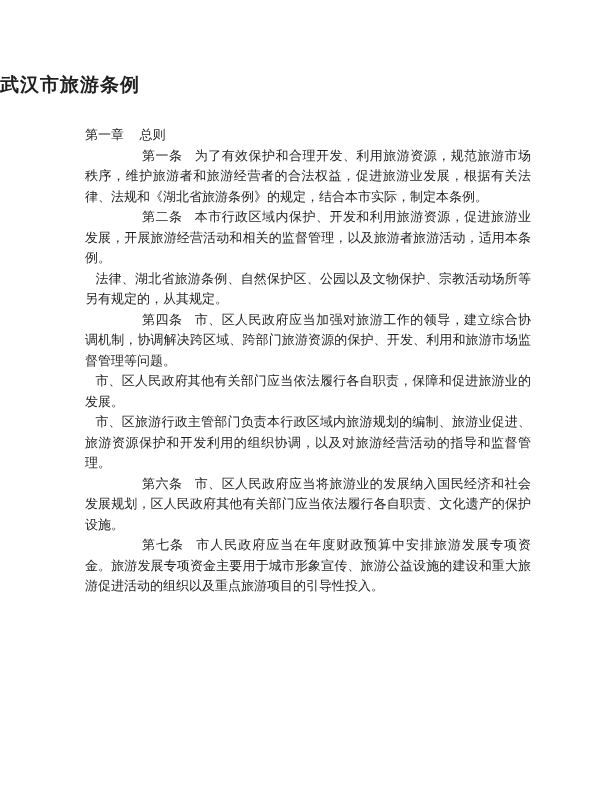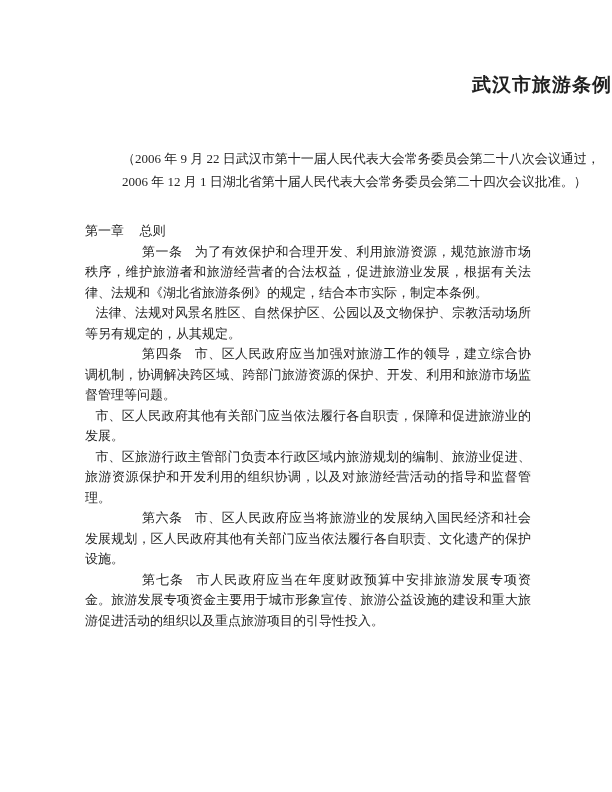--- a/index.html
+++ b/index.html
@@ -12,21 +12,21 @@
     width: 612px;
     height: 792px;
     margin: 0 auto;
     background: #ffffff;
     color: #1f1f1f;
     font-family: "Liberation Serif", "DejaVu Serif", serif;
     overflow: hidden;
   }
   .doc-title {
     margin: 73px 0 0 0;
-    text-align: right;
+    text-align: left;
     font-size: 19px;
     font-weight: bold;
     line-height: 24px;
     letter-spacing: 1px;
   }
   .preamble {
     margin: 50px 0 0 122px;
     font-size: 13px;
     line-height: 23px;
   }
@@ -62,33 +62,30 @@
     text-indent: 0.8em;
   }
 </style>
 </head>
 <body>
 
 <div class="page">
 
   <h1 class="doc-title">武汉市旅游条例</h1>
 
-  <div class="preamble">
-    <div class="preamble-line">（2006 年 9 月 22 日武汉市第十一届人民代表大会常务委员会第二十八次会议通过，</div>
-    <div class="preamble-line">2006 年 12 月 1 日湖北省第十届人民代表大会常务委员会第二十四次会议批准。）</div>
-  </div>
 
   <div class="content">
 
     <p class="chapter"><span class="chapter-label">第一章</span><span class="chapter-title">总则</span></p>
 
     <p class="article"><span class="article-num">第一条</span><span class="article-text">为了有效保护和合理开发、利用旅游资源，规范旅游市场秩序，维护旅游者和旅游经营者的合法权益，促进旅游业发展，根据有关法律、法规和《湖北省旅游条例》的规定，结合本市实际，制定本条例。</span></p>
 
+    <p class="article"><span class="article-num">第二条</span><span class="article-text">本市行政区域内保护、开发和利用旅游资源，促进旅游业发展，开展旅游经营活动和相关的监督管理，以及旅游者旅游活动，适用本条例。</span></p>
 
-    <p class="sub">法律、法规对风景名胜区、自然保护区、公园以及文物保护、宗教活动场所等另有规定的，从其规定。</p>
+    <p class="sub">法律、湖北省旅游条例、自然保护区、公园以及文物保护、宗教活动场所等另有规定的，从其规定。</p>
 
 
     <p class="article"><span class="article-num">第四条</span><span class="article-text">市、区人民政府应当加强对旅游工作的领导，建立综合协调机制，协调解决跨区域、跨部门旅游资源的保护、开发、利用和旅游市场监督管理等问题。</span></p>
 
     <p class="sub">市、区人民政府其他有关部门应当依法履行各自职责，保障和促进旅游业的发展。</p>
 
     <p class="sub">市、区旅游行政主管部门负责本行政区域内旅游规划的编制、旅游业促进、旅游资源保护和开发利用的组织协调，以及对旅游经营活动的指导和监督管理。</p>
 
 
 

